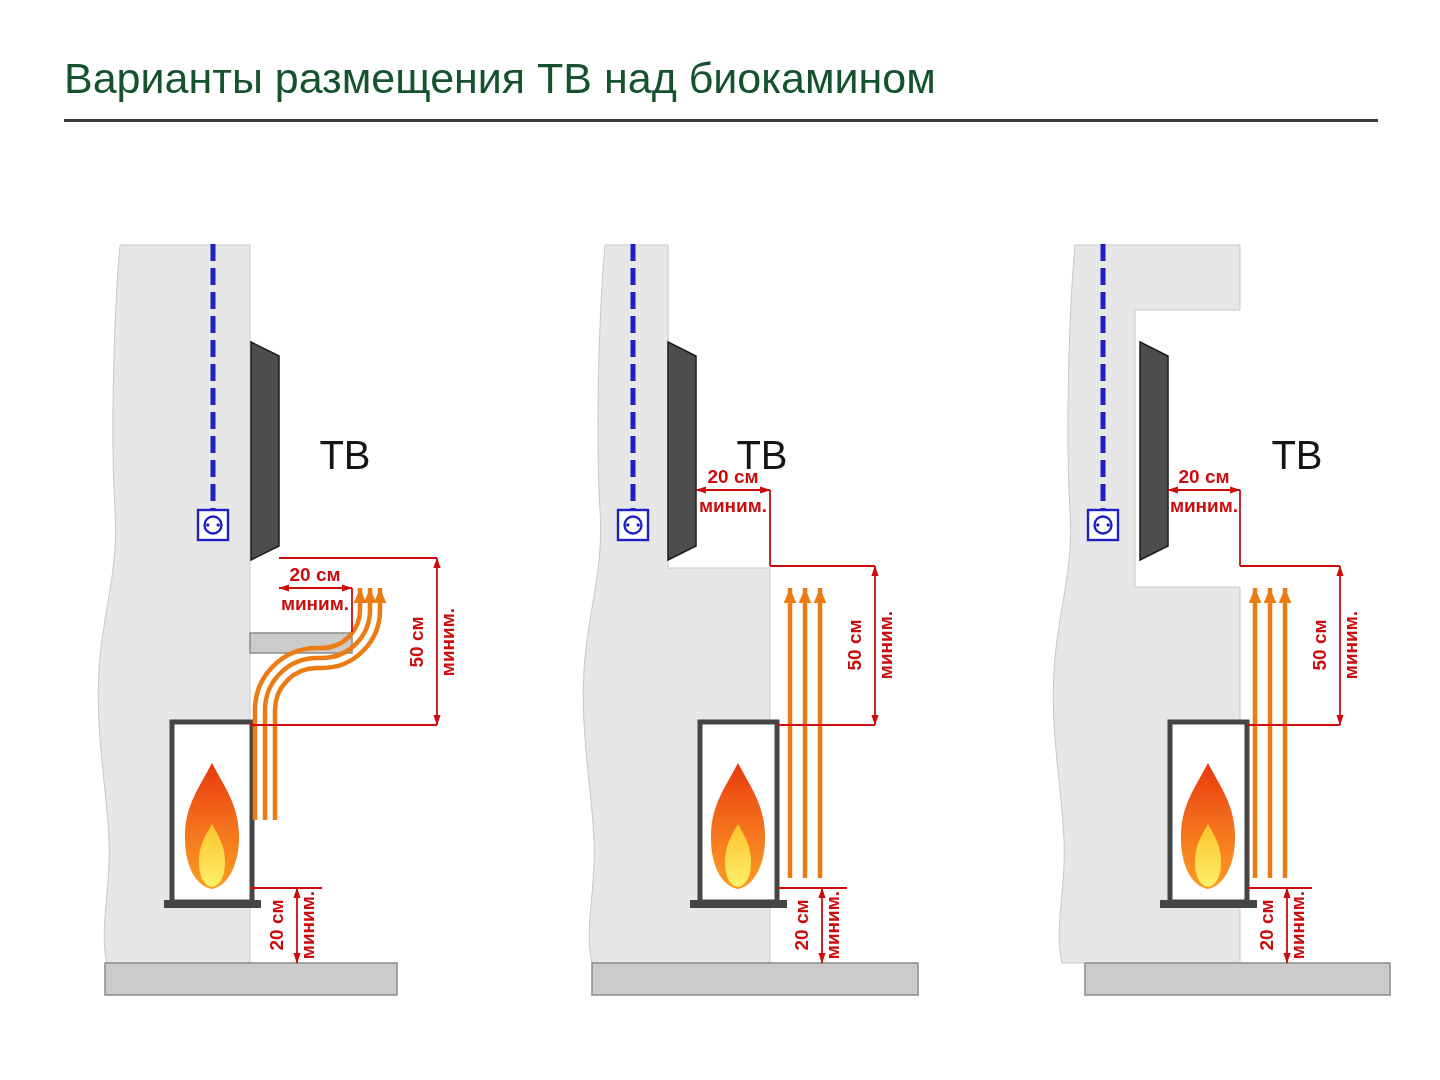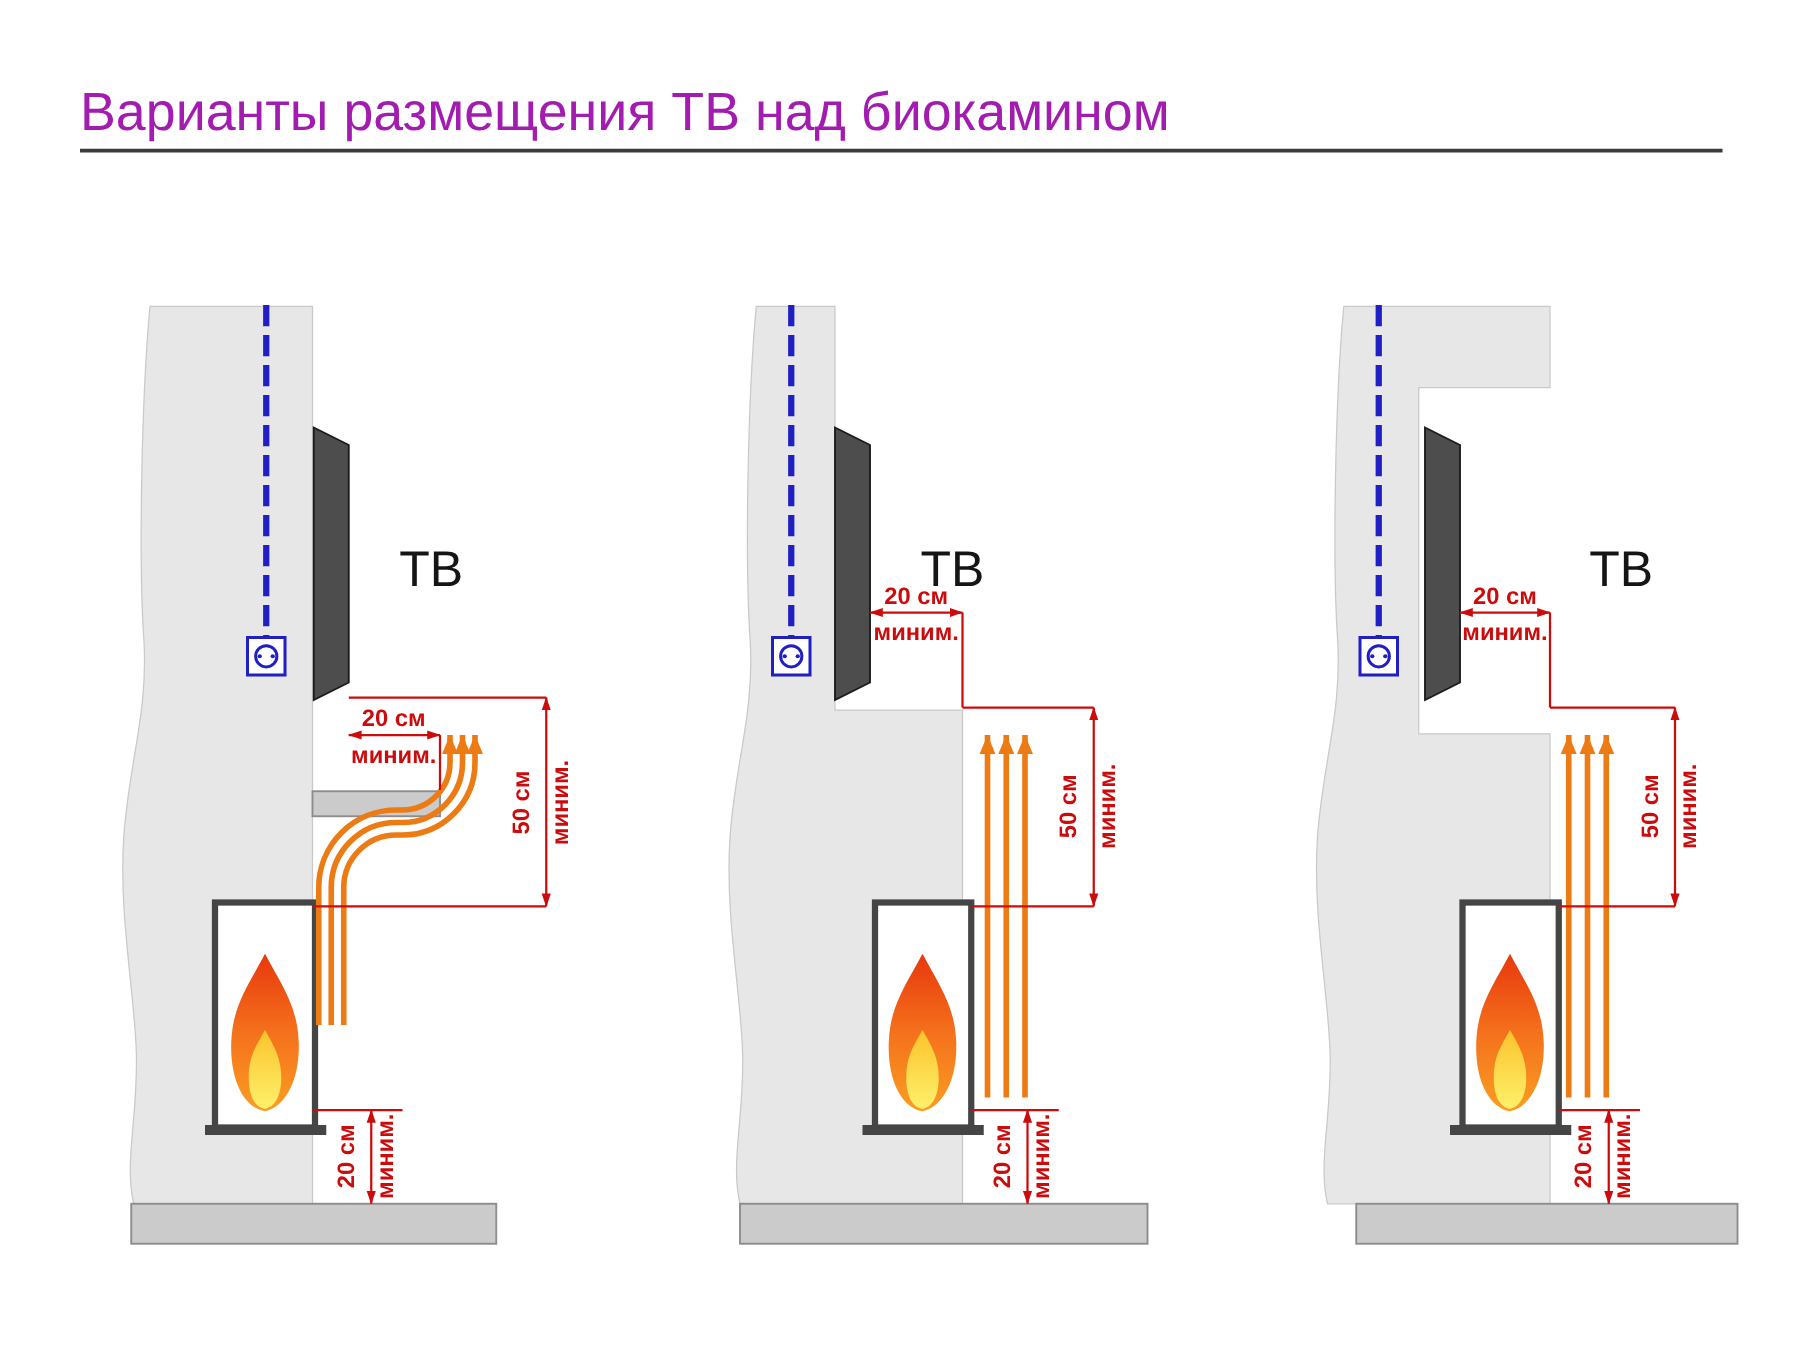--- a/index.html
+++ b/index.html
@@ -1,22 +1,22 @@
 <!DOCTYPE html>
 <html><head>
 <meta charset="utf-8">
 <style>
   html,body { margin:0; padding:0; background:#ffffff; }
   .page {
     position:relative; width:1440px; height:1080px; background:#ffffff;
     overflow:hidden; font-family:"Liberation Sans", sans-serif;
   }
   .title {
-    position:absolute; left:64px; top:66px; margin:0;
-    font-size:43px; font-weight:400; color:#a21caf; white-space:nowrap;
+    position:absolute; left:64px; top:54px; margin:0;
+    font-size:43px; font-weight:400; color:#14532d; white-space:nowrap;
   }
   .title-rule {
     position:absolute; left:64px; top:119px; width:1314px; height:3px;
     background:#3a3a3a;
   }
   .panel { position:absolute; top:230px; width:370px; height:770px; }
   #panel-1 { left:85px; }
   #panel-2 { left:570px; }
   #panel-3 { left:1040px; }
   svg { display:block; overflow:visible; }

